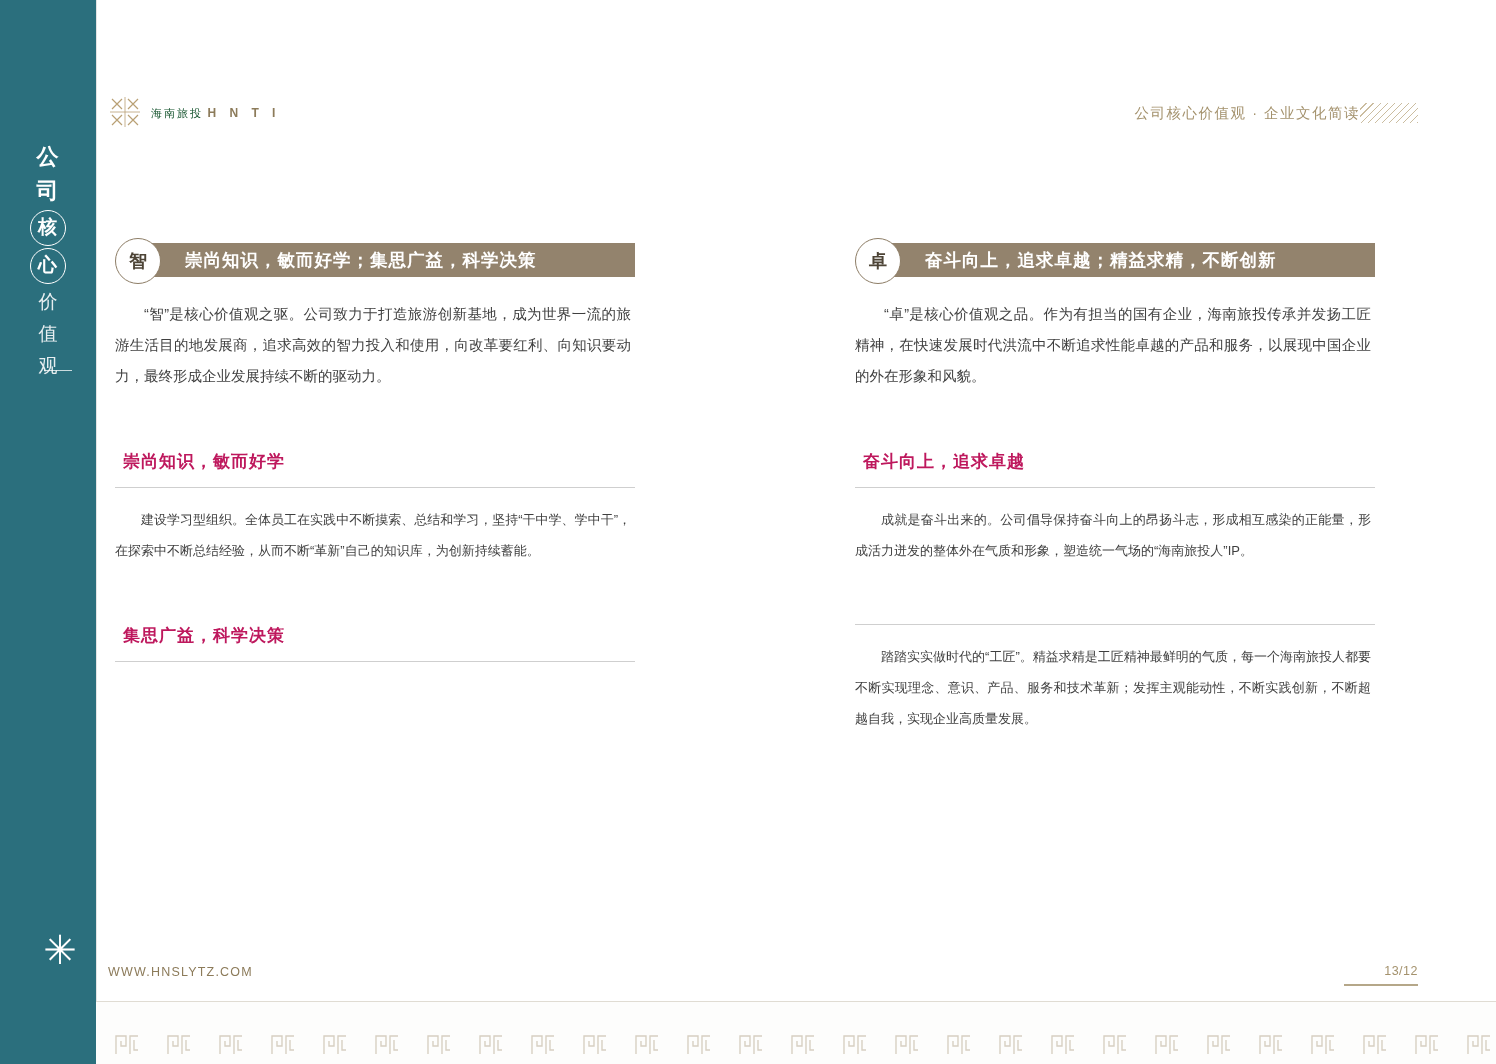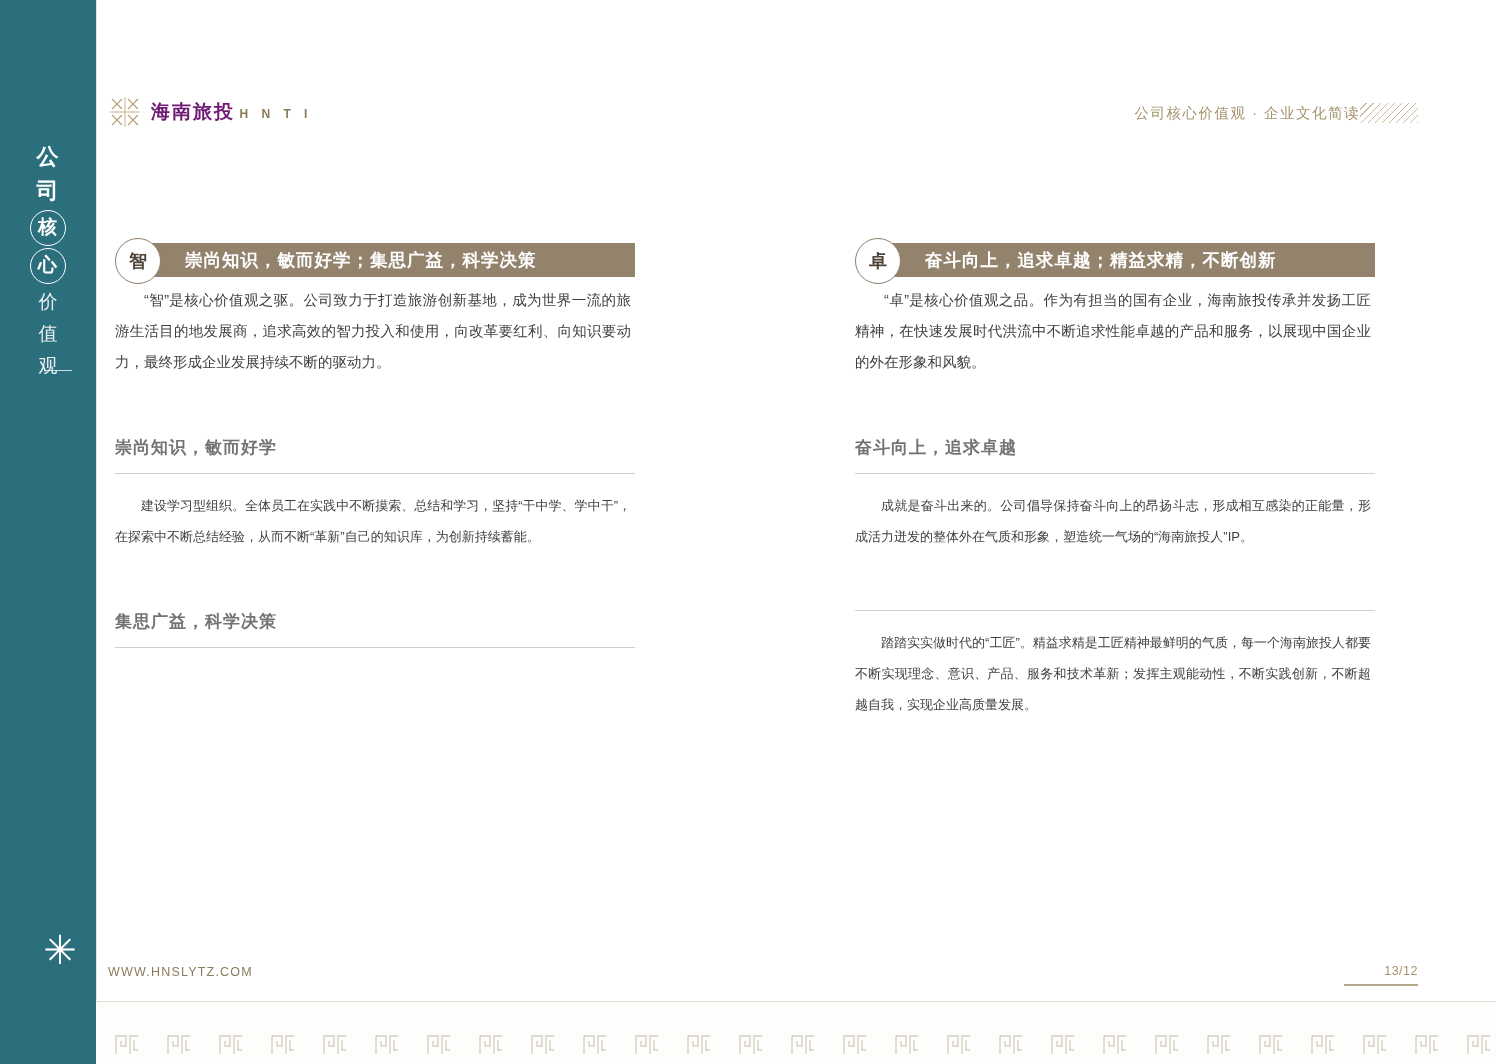--- a/index.html
+++ b/index.html
@@ -92,24 +92,24 @@
     display: flex;
     align-items: center;
     gap: 9px;
   }
   .logo-mark {
     width: 34px; height: 34px;
     color: #b9a074;
   }
   .logo-text { line-height: 1.05; }
   .logo-cn {
-    font-size: 19px;
-    color: #701a75;
+    font-size: 11px;
+    color: #14532d;
     letter-spacing: 2px;
-    font-weight: bold;
+    font-weight: normal;
   }
   .logo-en {
     font-size: 12px;
     color: #8c7b5a;
     letter-spacing: 5px;
     margin-top: 12px;
     font-weight: bold;
   }
   .header-right {
     position: absolute;
@@ -167,35 +167,36 @@
   }
   .ribbon-text {
     color: #ffffff;
     font-size: 17.5px;
     font-weight: bold;
     letter-spacing: 1px;
     margin-left: 48px;
   }
 
   .intro {
-    margin-top: 8px;
+    margin-top: 22px;
     font-size: 14.5px;
     line-height: 31px;
     color: #3f3f3f;
     text-indent: 2em;
     text-align: justify;
     padding-right: 4px;
   }
 
   .section { margin-top: 58px; }
   .section-title {
     font-size: 17px;
     font-weight: bold;
-    color: #737373;
+    color: #be185d;
     letter-spacing: 1px;
+    margin-left: 8px;
   }
   .section-rule {
     margin-top: 14px;
     height: 1px;
     background: #cfcfcf;
   }
   .section-body {
     margin-top: 16px;
     font-size: 13px;
     line-height: 31px;

